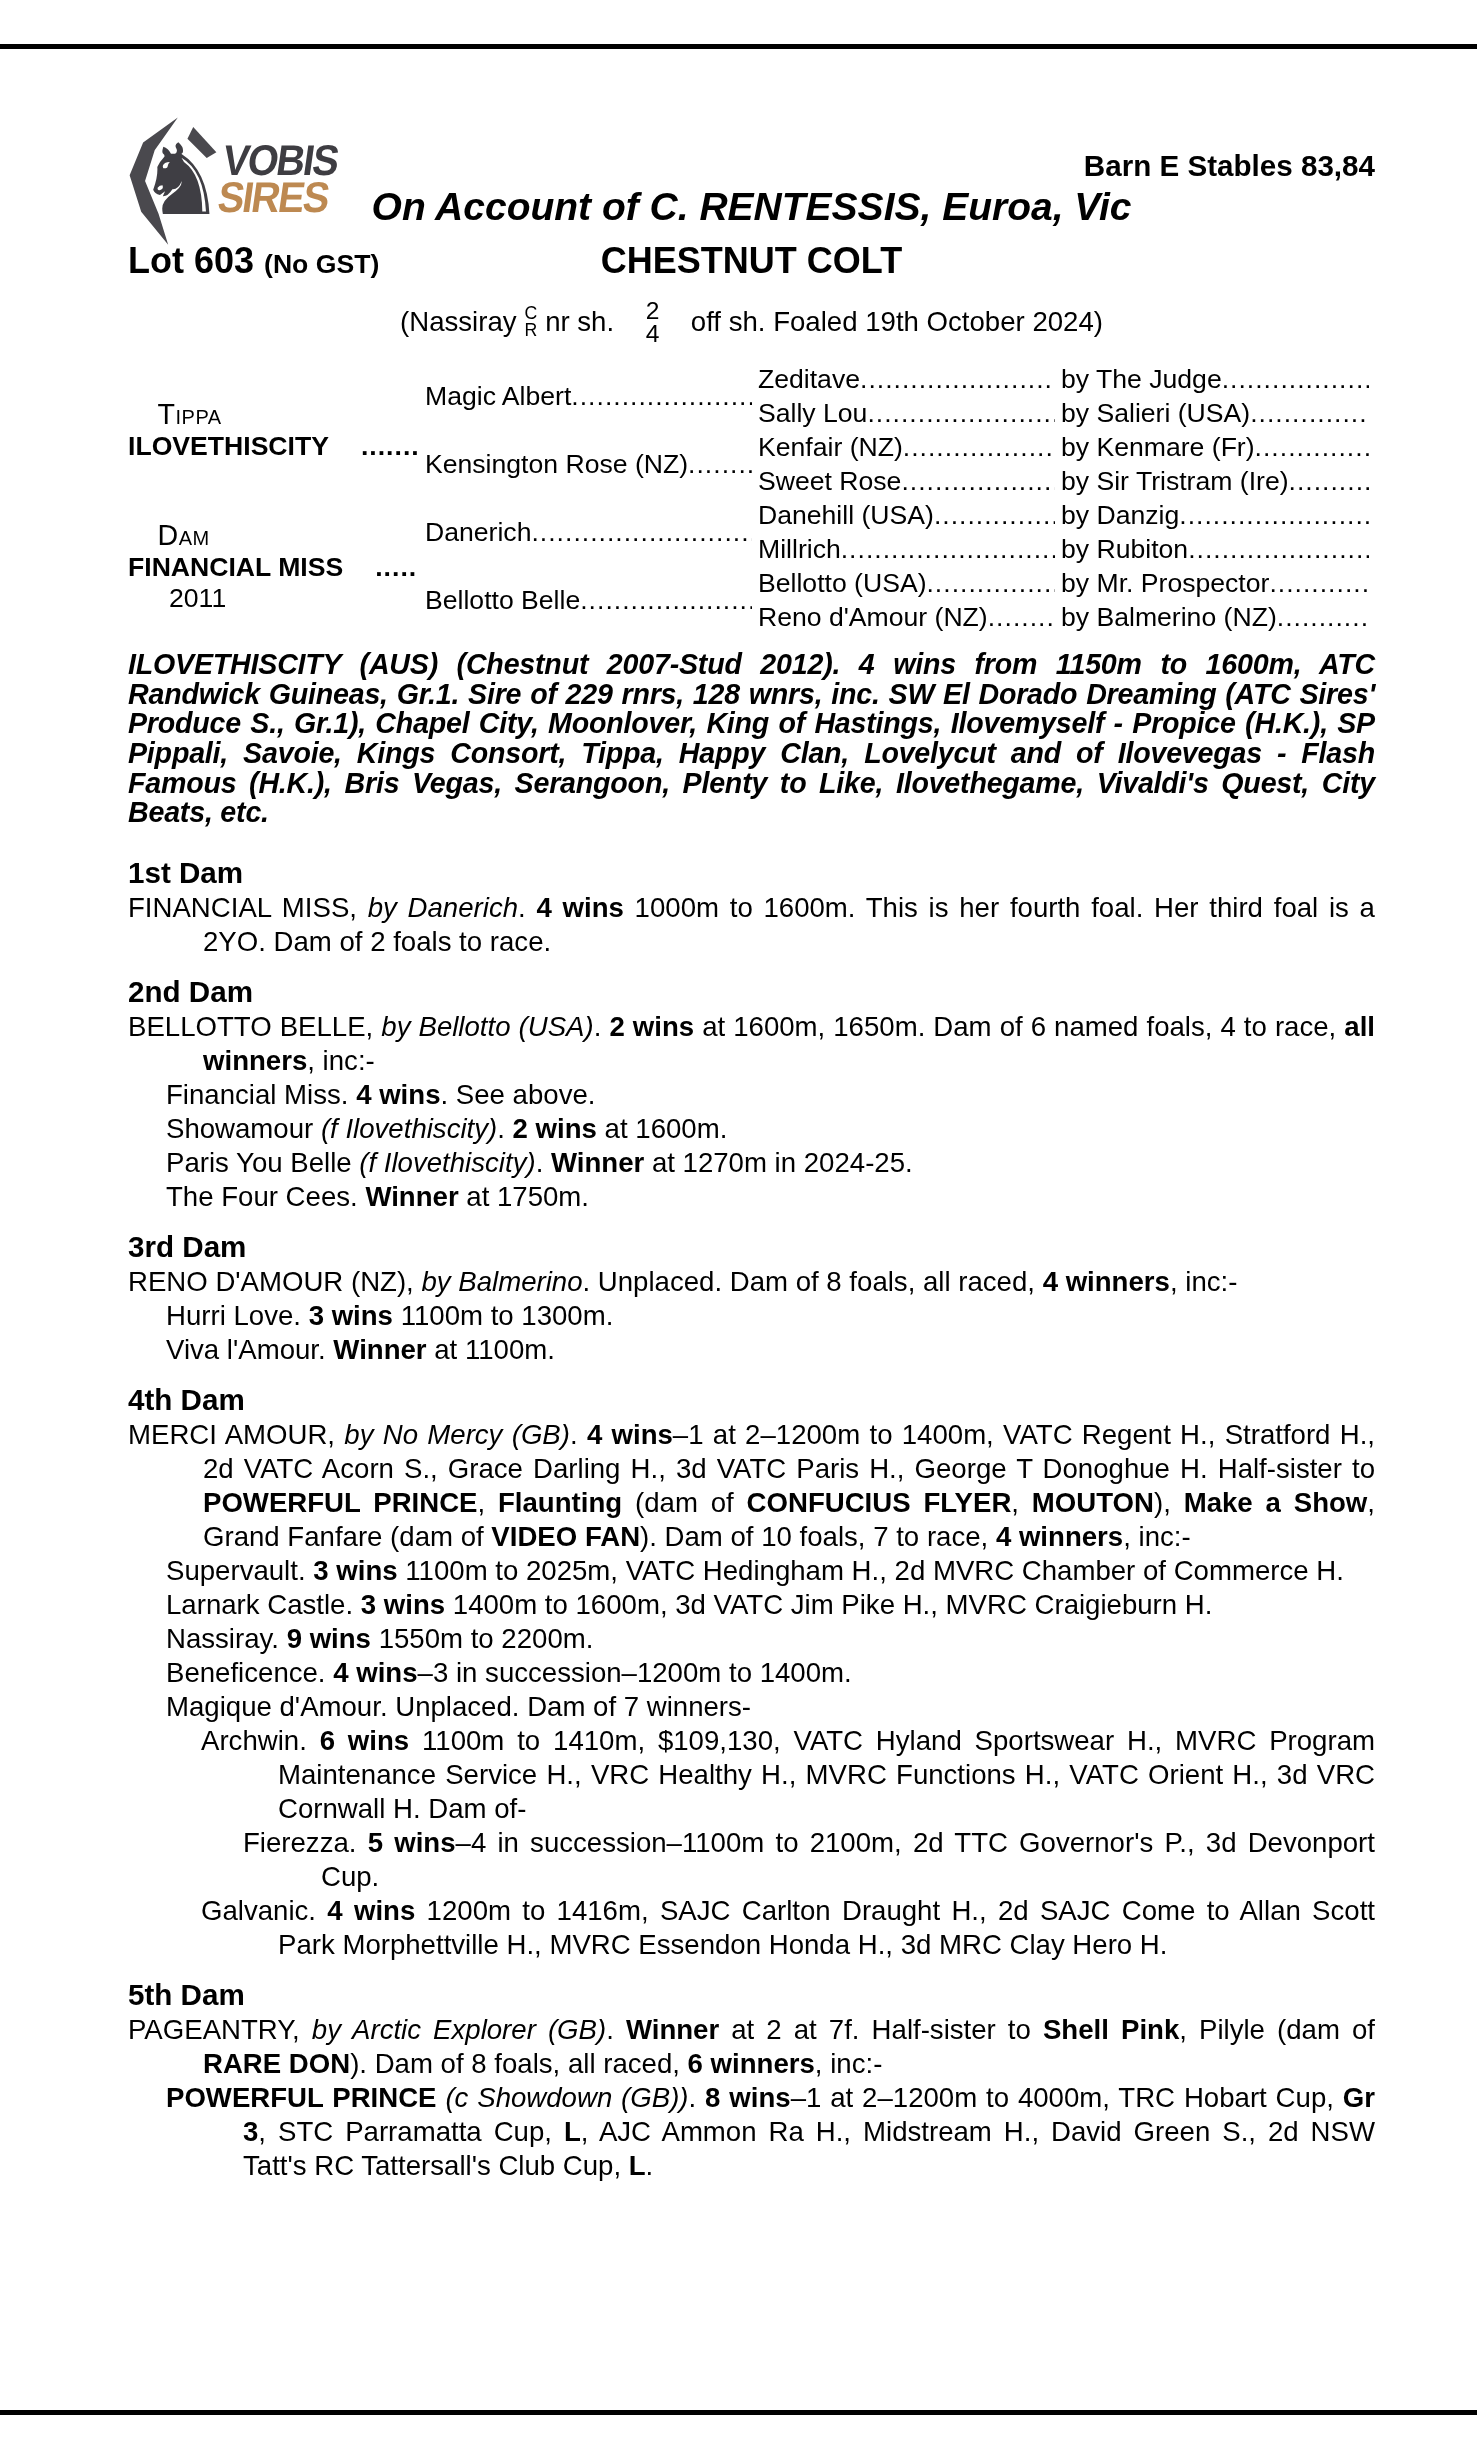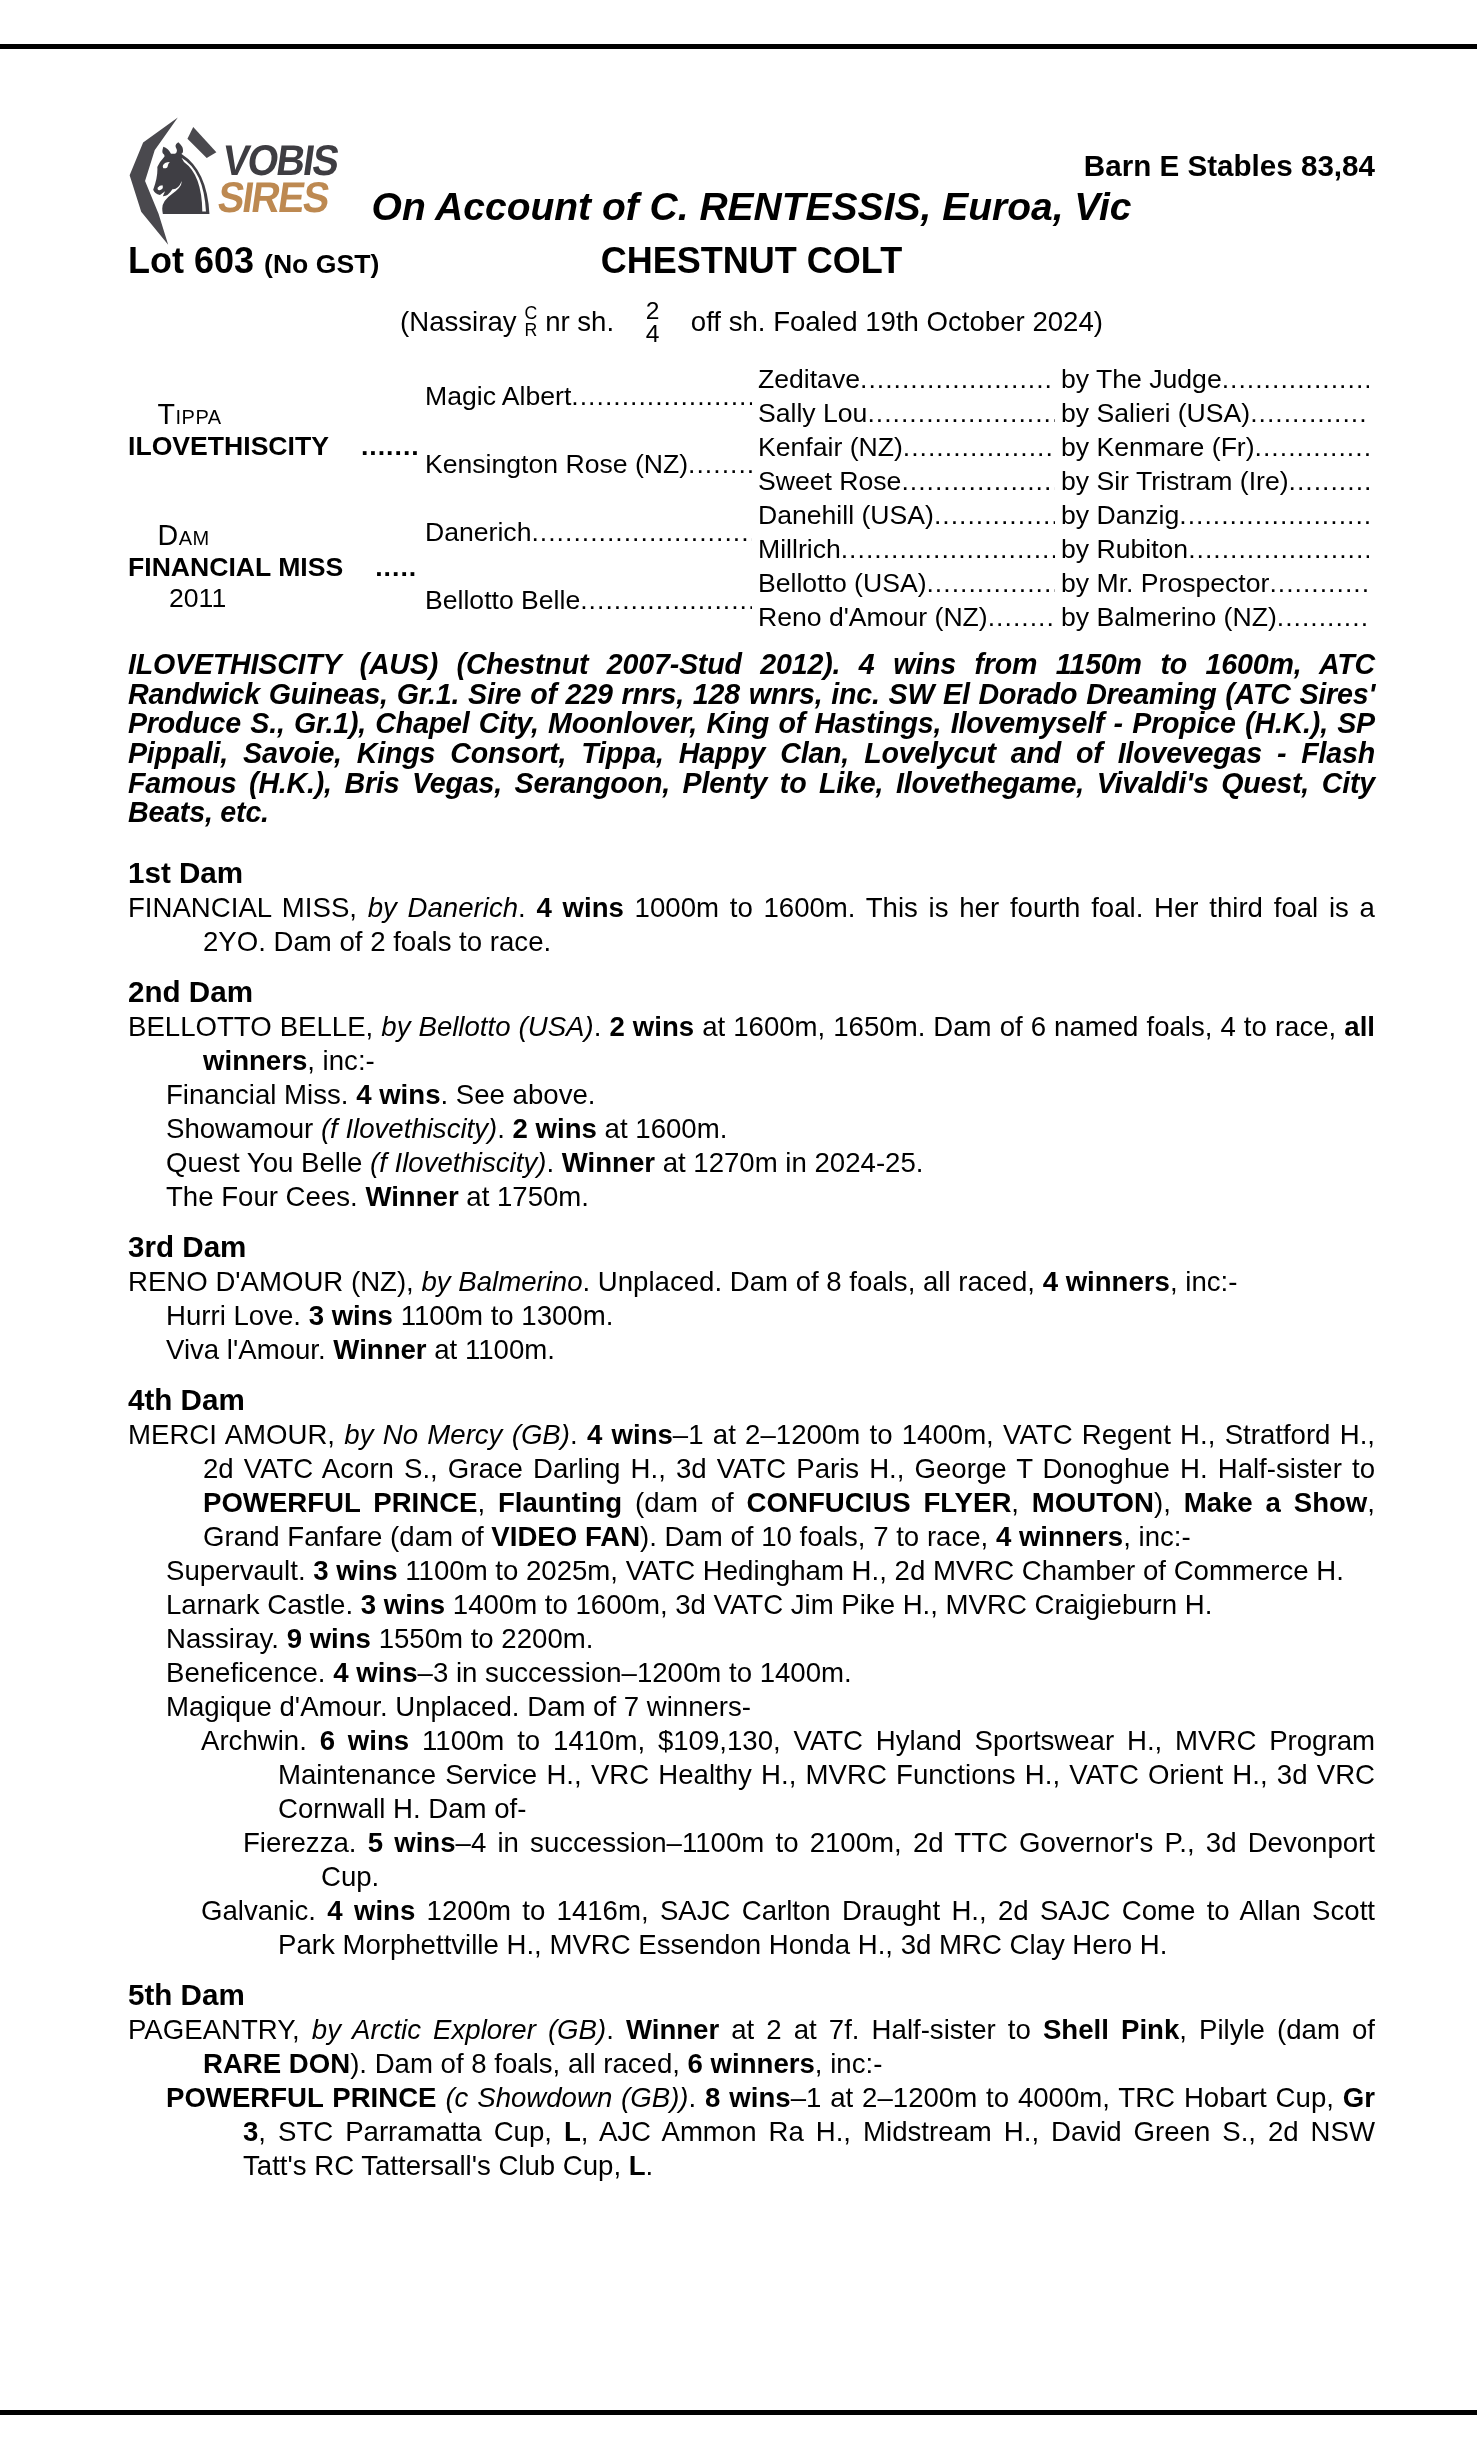--- a/index.html
+++ b/index.html
@@ -209,21 +209,21 @@
     <div id="sections">
         <div>
           <div class="dam-heading">1st Dam</div>
           <p class="para p-l0"><span>FINANCIAL MISS, </span><span class="i">by Danerich</span><span>. </span><span class="b">4 wins</span><span> 1000m to 1600m. This is her fourth foal. Her third foal is a 2YO. Dam of 2 foals to race.</span></p>
         </div>
         <div>
           <div class="dam-heading">2nd Dam</div>
           <p class="para p-l0"><span>BELLOTTO BELLE, </span><span class="i">by Bellotto (USA)</span><span>. </span><span class="b">2 wins</span><span> at 1600m, 1650m. Dam of 6 named foals, 4 to race, </span><span class="b">all winners</span><span>, inc:-</span></p>
           <p class="para p-l1"><span>Financial Miss. </span><span class="b">4 wins</span><span>. See above.</span></p>
           <p class="para p-l1"><span>Showamour </span><span class="i">(f Ilovethiscity)</span><span>. </span><span class="b">2 wins</span><span> at 1600m.</span></p>
-          <p class="para p-l1"><span>Quest You Belle </span><span class="i">(f Ilovethiscity)</span><span>. </span><span class="b">Winner</span><span> at 1270m in 2024-25.</span></p>
+          <p class="para p-l1"><span>Paris You Belle </span><span class="i">(f Ilovethiscity)</span><span>. </span><span class="b">Winner</span><span> at 1270m in 2024-25.</span></p>
           <p class="para p-l1"><span>The Four Cees. </span><span class="b">Winner</span><span> at 1750m.</span></p>
         </div>
         <div>
           <div class="dam-heading">3rd Dam</div>
           <p class="para p-l0"><span>RENO D'AMOUR (NZ), </span><span class="i">by Balmerino</span><span>. Unplaced. Dam of 8 foals, all raced, </span><span class="b">4 winners</span><span>, inc:-</span></p>
           <p class="para p-l1"><span>Hurri Love. </span><span class="b">3 wins</span><span> 1100m to 1300m.</span></p>
           <p class="para p-l1"><span>Viva l'Amour. </span><span class="b">Winner</span><span> at 1100m.</span></p>
         </div>
         <div>
           <div class="dam-heading">4th Dam</div>

